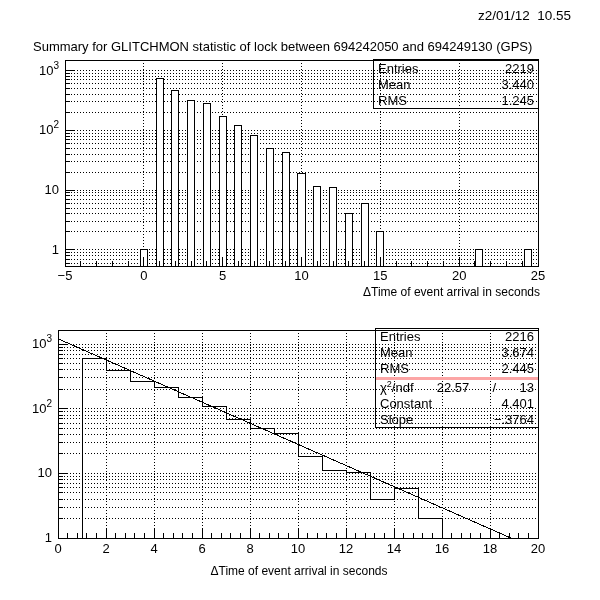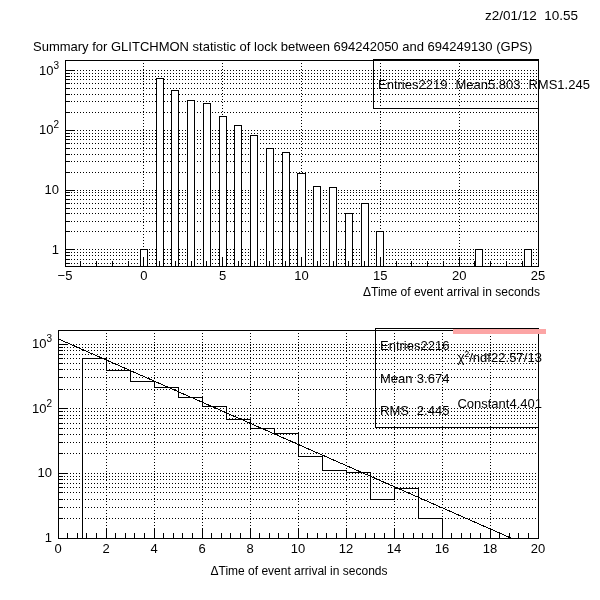--- a/index.html
+++ b/index.html
@@ -1,27 +1,27 @@
 <!DOCTYPE html>
 <html><head>
 <meta charset="utf-8">
 <style>
   html,body{margin:0;padding:0;background:#fff;}
   .canvas{position:relative;width:600px;height:600px;background:#fff;overflow:hidden;
           font-family:"Liberation Sans",sans-serif;color:#000;}
-  .timestamp{position:absolute;top:8px;right:22px;font-size:13.5px;white-space:pre;margin-left:32px;}
+  .timestamp{position:absolute;top:8px;right:29px;font-size:13.5px;white-space:pre;margin-left:32px;}
   .title{position:absolute;top:39px;left:33px;width:560px;font-size:13px;white-space:nowrap;}
   svg#plots{position:absolute;left:0;top:0;}
   svg text{font-family:"Liberation Sans",sans-serif;font-size:13px;fill:#000;}
   .statbox{position:absolute;border:1px solid #000;box-sizing:border-box;
-           font-size:13px;display:flex;flex-direction:row;background:transparent;}
+           font-size:13px;display:flex;flex-direction:column;background:transparent;}
   #stat-top{left:373px;top:59px;width:166px;height:50px;}
   #stat-bottom{left:375px;top:328px;width:164px;height:100px;}
   .sec{display:flex;flex-direction:column;flex:1;}
-  .sec.fit{border-top:5px solid #fca5a5;}
+  .sec.fit{border-top:3px solid #fca5a5;}
   .statrow{flex:1;display:flex;justify-content:space-between;align-items:center;
            padding:0 4px;white-space:nowrap;}
   .statrow sup{font-size:9px;line-height:0;}
   .xlabel{position:absolute;font-size:12px;}
   .xlabel-top{top:285px;right:60px;text-align:right;}
   .xlabel-bottom{top:564px;left:0;width:598px;text-align:center;}
 </style>
 </head>
 <body>
 
@@ -314,21 +314,21 @@
       </g>
     </svg>
 
   <div class="statbox" id="stat-top">
     <div class="statrow">
       <span>Entries</span>
       <span>2219</span>
     </div>
     <div class="statrow">
       <span>Mean</span>
-      <span>5.803</span>
+      <span>3.440</span>
     </div>
     <div class="statrow">
       <span>RMS</span>
       <span>1.245</span>
     </div>
   </div>
 
   <div class="statbox" id="stat-bottom">
     <div class="sec">
       <div class="statrow">
@@ -348,19 +348,23 @@
       <div class="statrow">
         <span><span>χ</span><sup>2</sup><span>/ndf</span></span>
         <span>22.57</span>
         <span>/</span>
         <span>13</span>
       </div>
       <div class="statrow">
         <span>Constant</span>
         <span>4.401</span>
       </div>
+      <div class="statrow">
+        <span>Slope</span>
+        <span>−.3764</span>
+      </div>
     </div>
   </div>
 
   <div class="xlabel xlabel-top">ΔTime of event arrival in seconds</div>
   <div class="xlabel xlabel-bottom">ΔTime of event arrival in seconds</div>
 
 </div>
 
 </body></html>

